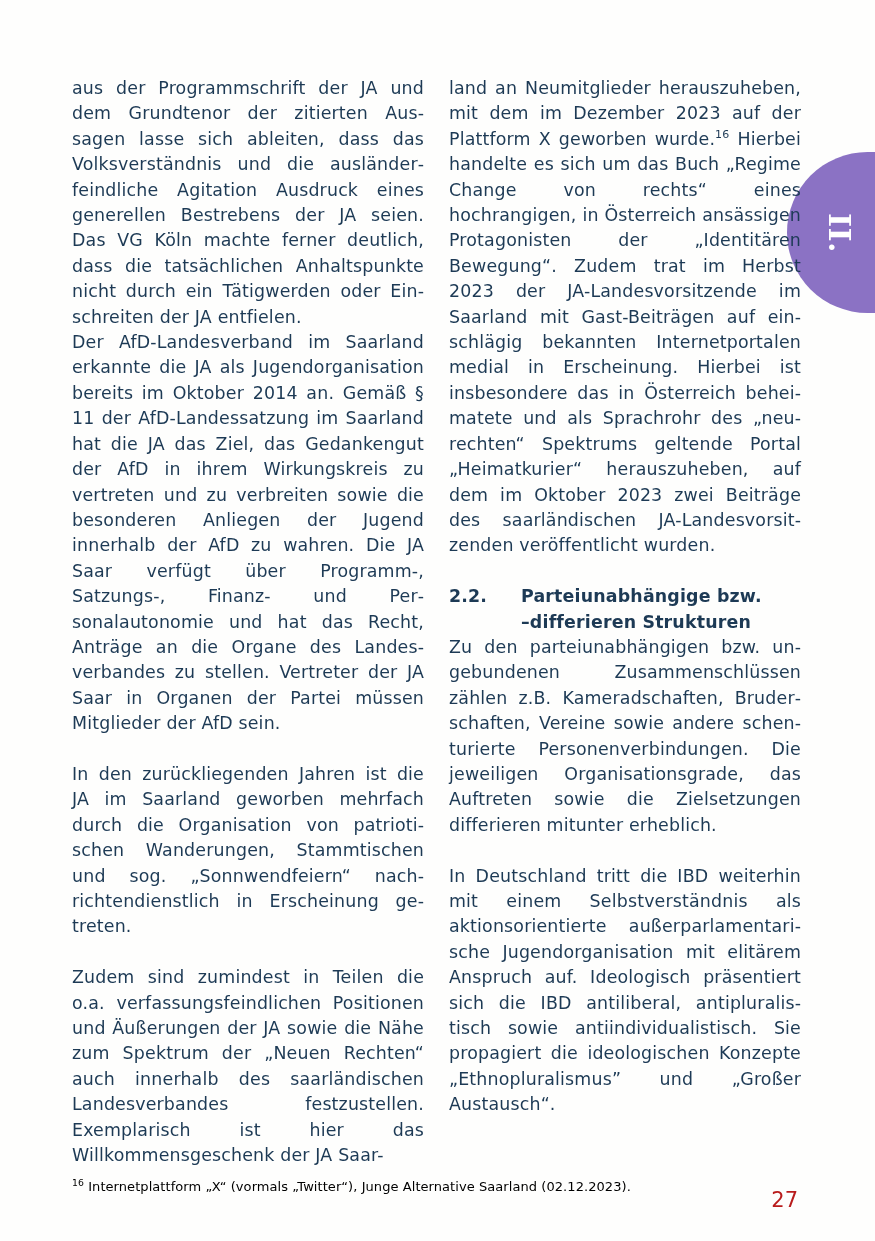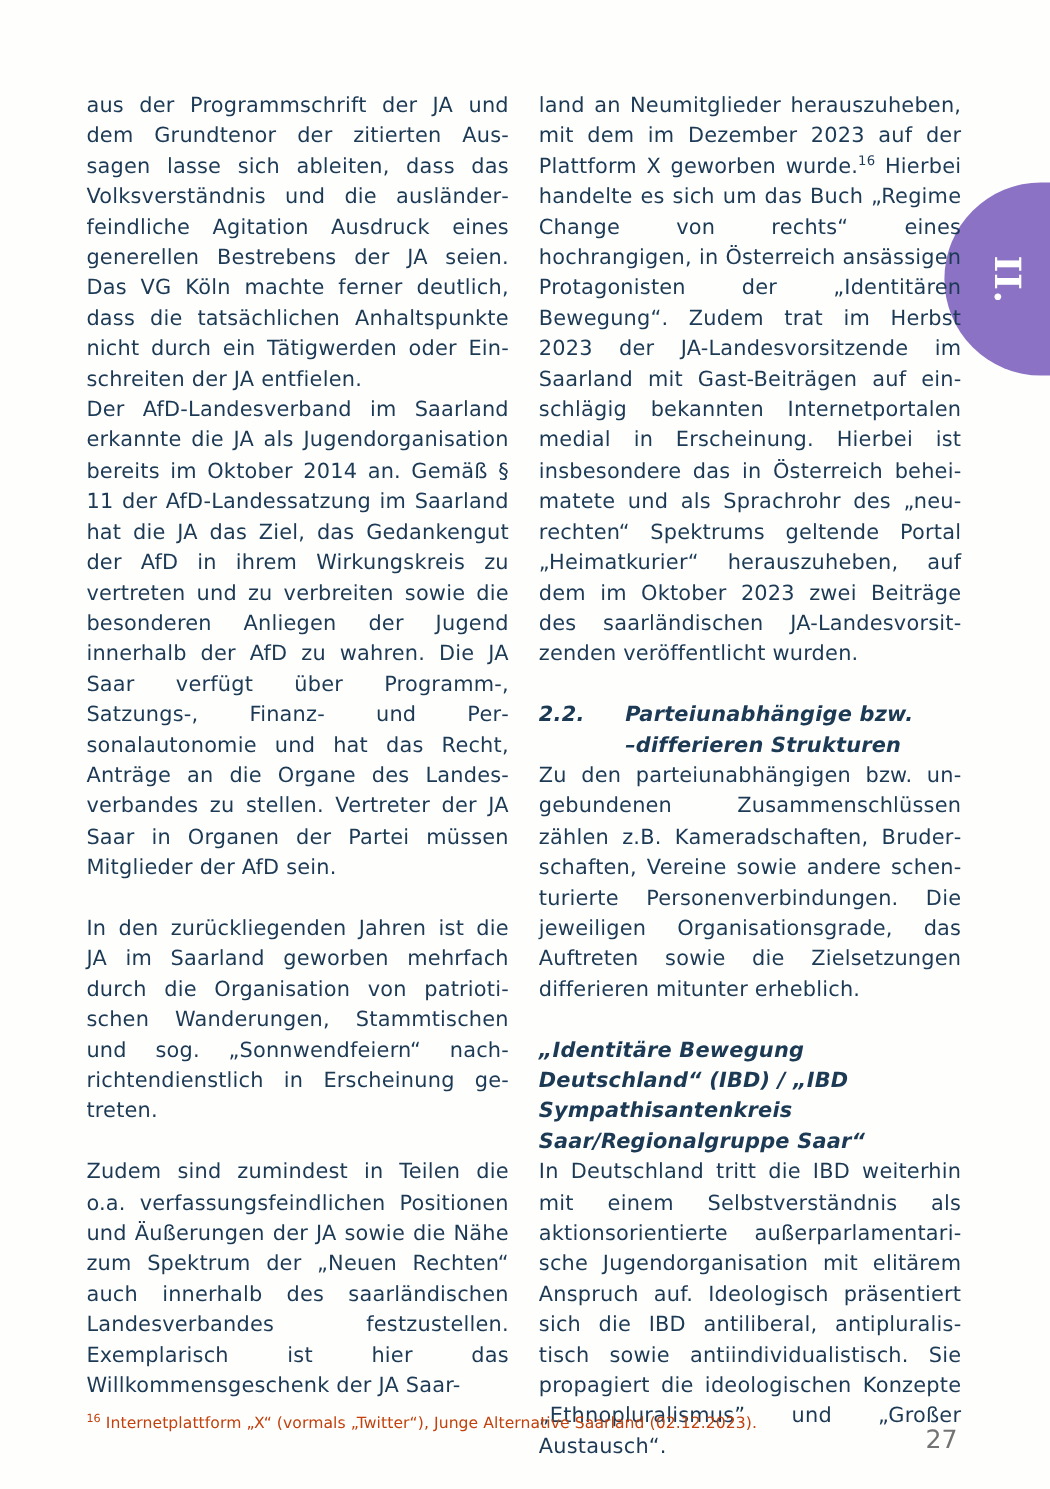--- a/index.html
+++ b/index.html
@@ -96,21 +96,20 @@
   }
 
   
   .heading-hang {
     font-weight: 700;
     text-align: left;
     display: flex;
   }
   .heading-hang.gap-before {
     margin-top: 25.4px;
-    font-style: italic;
   }
   .heading-hang .hnum {
     flex: 0 0 auto;
     white-space: pre;
   }
   .heading-hang.num-22 .hnum { width: 72px; }
   .heading-hang.num-221 .hnum { width: 72px; }
   .heading-hang .htext {
     flex: 1 1 auto;
   }
@@ -122,32 +121,32 @@
     top: 1178px;
     width: 728px;
     display: flex;
     align-items: flex-start;
     justify-content: space-between;
   }
   .footnote {
     font-size: 13px;
     line-height: 18px;
     letter-spacing: 0.005em;
-    color: #c2410c;
+    color: #000000;
     max-width: 640px;
   }
   .footnote sup {
     font-size: 9.3px;
     vertical-align: super;
     line-height: 0;
   }
   .folio {
     font-size: 21px;
     font-weight: 400;
-    color: #737373;
+    color: #b91c1c;
     margin-top: 10px;
     padding-right: 2px;
   }
 
   sup.fn-ref {
     font-size: 11px;
     vertical-align: super;
     line-height: 0;
   }
 </style>
@@ -181,24 +180,20 @@
 
       <div class="heading-hang num-22 gap-before">
         <span class="hnum">2.2.</span>
         <span class="htext" style="white-space:pre-line">Parteiunabhängige bzw.
 –differieren Strukturen</span>
       </div>
 
       <p class="body-text">Zu den parteiunabhängigen bzw. un­gebundenen Zusammenschlüssen zählen z.B. Kameradschaften, Bruder­schaften, Vereine sowie andere schen­turierte Personenverbindungen. Die jeweiligen Organisationsgrade, das Auftreten sowie die Zielsetzungen differieren mitunter erheblich.</p>
 
       <div class="heading-hang num-221 gap-before">
-        <span class="htext" style="white-space:pre-line">„Identitäre Bewegung
-Deutschland“ (IBD) / „IBD
-Sympathisantenkreis
-Saar/Regionalgruppe Saar“</span>
       </div>
 
       <p class="body-text">In Deutschland tritt die IBD weiter­hin mit einem Selbstverständnis als aktionsorientierte außerparlamentari­sche Jugendorganisation mit elitärem Anspruch auf. Ideologisch präsentiert sich die IBD antiliberal, antipluralis­tisch sowie antiindividualistisch. Sie propagiert die ideologischen Konzep­te „Ethnopluralismus” und „Großer Austausch“.</p>
 
     </div>
   </div>
 
   <div class="footnote-area">
     <div class="footnote"><sup>16</sup> <span>Internetplattform „X“ (vormals „Twitter“), Junge Alternative Saarland (02.12.2023).</span></div>
     <div class="folio">27</div>

